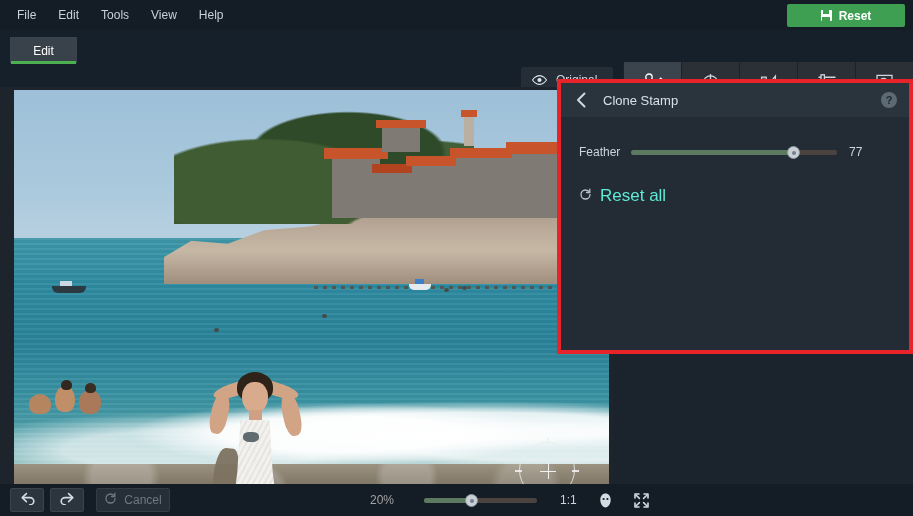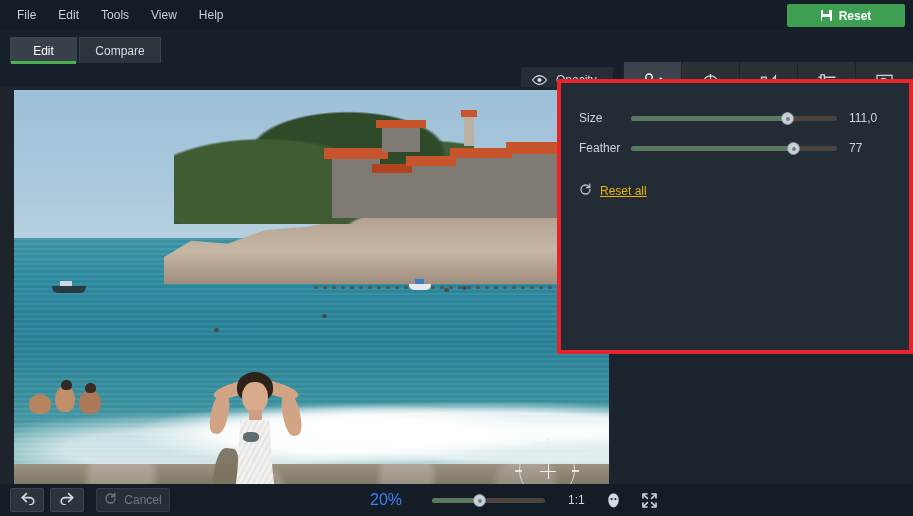--- a/index.html
+++ b/index.html
@@ -194,21 +194,21 @@
     background: #c9d0d6; border: 1px solid #8d979f; margin-left: -6.5px;
   }
   .track .knob:after { content:""; position:absolute; left:4px; top:4px; width:4px; height:4px; border-radius:50%; background:#73818c; }
   .sval { width: 42px; flex: none; color: #cbd5dd; font-size: 12px; text-align: left; }
 
   .cb-row { display: flex; align-items: center; gap: 9px; margin-top: 12px; cursor: pointer; }
   .cbox { width: 13px; height: 13px; background: #39434b; border: 1px solid #4c5761; border-radius: 1px; }
   .cb-row span { color: #cbd5dd; font-size: 12px; }
 
   .reset-row { display: flex; align-items: center; gap: 8px; margin-top: 19px; cursor: pointer; }
-  .reset-row .rlbl { color: #eab308; font-size: 12px; text-decoration: underline; }
+  .reset-row .rlbl { color: #5eead4; font-size: 17px; }
 
   .actions { display: flex; gap: 10px; margin-top: 18px; }
   .apply-btn {
     width: 127px; height: 32px; background: #3e9e52; border-radius: 2px; color: #fff;
     font-size: 13px; font-weight: bold; display: flex; align-items: center; justify-content: center;
     gap: 14px; cursor: pointer;
   }
   .cancel-btn {
     width: 129px; height: 32px; background: #262f38; border: 1px solid #3c4650; border-radius: 2px;
     color: #b8c2cb; font-size: 13px; font-weight: bold;
@@ -222,21 +222,21 @@
   }
   .sq-btn {
     width: 34px; height: 24px; background: #2c353d; border: 1px solid #3a444d; border-radius: 2px;
     display: flex; align-items: center; justify-content: center; cursor: pointer; color: #d4dce3;
   }
   .reset-btn {
     width: 74px; height: 24px; background: #262f37; border: 1px solid #323c45; border-radius: 2px;
     display: flex; align-items: center; justify-content: center; gap: 7px;
     color: #6d7983; font-size: 12px; cursor: default;
   }
-  .zoom-pct { color: #3b82f6; font-size: 16px; }
+  .zoom-pct { color: #a3a3a3; font-size: 12px; }
   .ztrack { position: relative; width: 113px; height: 5px; border-radius: 3px; background: #4a4340; cursor: pointer; }
   .ztrack .zfill { position:absolute; left:0; top:0; height:5px; border-radius:3px; background:#5c7a5f; }
   .ztrack .zknob { position:absolute; top:-4px; width:13px; height:13px; border-radius:50%;
     background:#c9d0d6; border:1px solid #8d979f; margin-left:-6.5px; }
   .ztrack .zknob:after{content:"";position:absolute;left:4px;top:4px;width:4px;height:4px;border-radius:50%;background:#73818c;}
   .one-to-one { color: #cdd6dd; font-size: 12px; cursor: pointer; }
   .ic-btn { width: 22px; height: 22px; display:flex; align-items:center; justify-content:center; cursor:pointer; color:#d4dce3; }
 </style>
 </head>
 <body>
@@ -254,33 +254,30 @@
       <span class="floppy"></span>
       <span>Reset</span>
     </div>
   </div>
 
   <div class="tabrow">
     <div class="edit-tabs">
       <div class="etab active">
         <span>Edit</span>
       </div>
-      <div class="etab wide">
-        <span>Compare</span>
-      </div>
     </div>
 
     <div class="original-toggle">
       <span class="eye">
         <svg width="15" height="10" viewBox="0 0 15 10">
           <path d="M7.5 0.6C3.9 0.6 1.1 4 0.6 5c0.5 1 3.3 4.4 6.9 4.4S13.9 6 14.4 5C13.9 4 11.1 0.6 7.5 0.6z" fill="none" stroke="#dfe7ee" stroke-width="1.1"></path>
           <circle cx="7.5" cy="5" r="2.1" fill="#dfe7ee"></circle>
         </svg>
       </span>
-      <span class="lbl">Opacity</span>
+      <span class="lbl">Original</span>
     </div>
 
     <div class="tool-tabs">
       <div class="ttab active">
         <span class="ticon">
           <svg width="21" height="20" viewBox="0 0 21 20">
             <circle cx="7" cy="5.2" r="3.2" fill="none" stroke="#fff" stroke-width="1.3"></circle>
             <path d="M1.6 17c0-4 2.4-6.4 5.4-6.4 1.4 0 2.6 0.5 3.5 1.3" fill="none" stroke="#fff" stroke-width="1.3"></path>
             <path d="M18.8 6.2l1.1 1.1-7.4 7.4-1.9 0.8 0.8-1.9z" fill="none" stroke="#fff" stroke-width="1.3"></path>
           </svg>
@@ -402,31 +399,32 @@
         <div class="tick t-b"></div>
         <div class="tick t-l"></div>
         <div class="tick t-r"></div>
       </div>
     </div>
   </div>
 
   <div class="right-panel"></div>
 
   <div class="panel-inner">
+    <div class="panel-head">
+      <span class="back-chev">
+        <svg width="11" height="16" viewBox="0 0 11 16">
+          <path d="M8.5 1.5L2 8l6.5 6.5" fill="none" stroke="#cfd8e0" stroke-width="2" stroke-linecap="round" stroke-linejoin="round"></path>
+        </svg>
+      </span>
+      <span class="panel-title">Clone Stamp</span>
+      <span class="help-circle">?</span>
+    </div>
 
     <div class="panel-body">
 
-      <div class="slider-row">
-        <span class="srl">Size</span>
-        <span class="track">
-          <span class="fill" style="width:76%;"></span>
-          <span class="knob" style="left:76%;"></span>
-        </span>
-        <span class="sval">111,0</span>
-      </div>
 
       <div class="slider-row">
         <span class="srl">Feather</span>
         <span class="track">
           <span class="fill" style="width:79%;"></span>
           <span class="knob" style="left:79%;"></span>
         </span>
         <span class="sval">77</span>
       </div>
 

